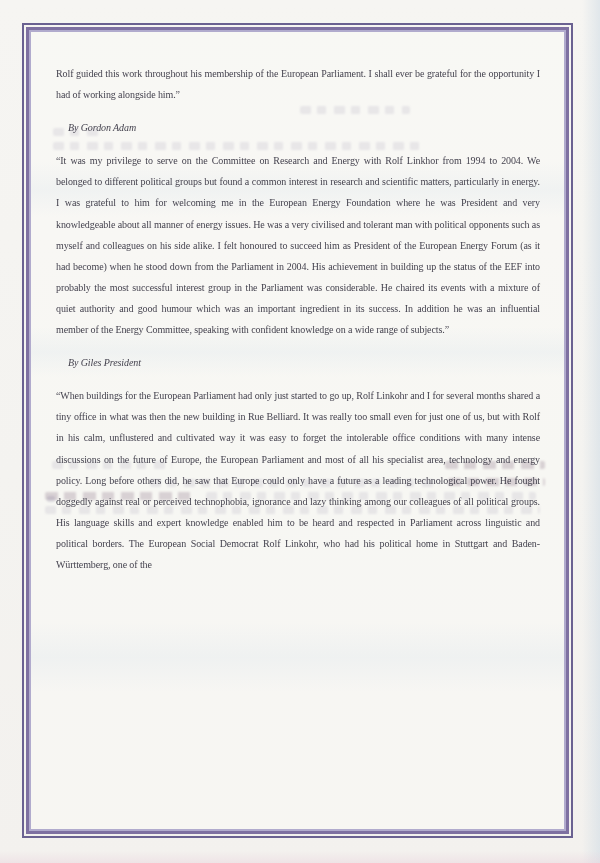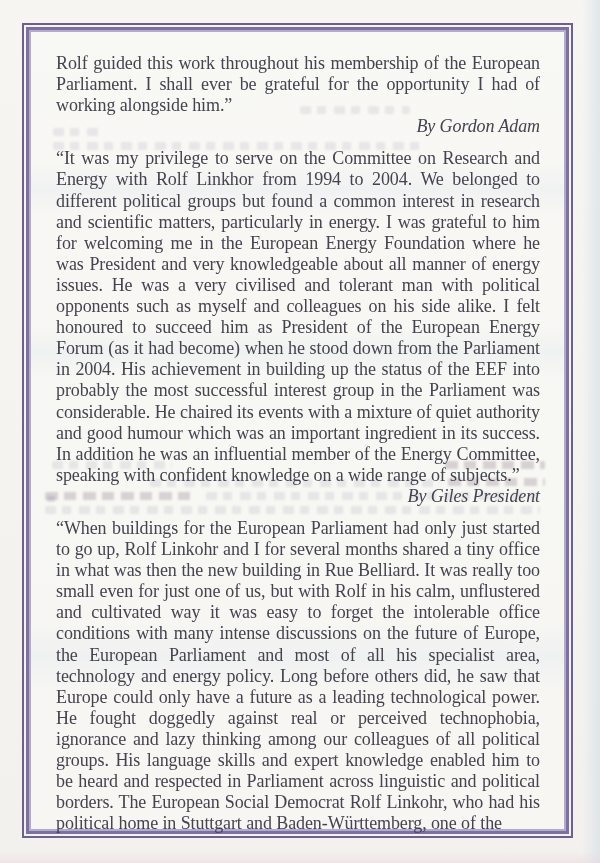--- a/index.html
+++ b/index.html
@@ -23,30 +23,30 @@
     height: 100%; box-sizing: border-box;
     border: 3px solid var(--border-mid, #7e70a1);
   }
   .frame-inner {
     height: 100%; box-sizing: border-box;
     border: 2px solid var(--border-inner, #b1abcd);
     background: rgba(250, 249, 246, 0.55);
   }
   .content {
     position: relative; height: 100%; box-sizing: border-box;
-    padding: 21px 24px 0 25px;
+    padding: 31px 24px 0 25px;
     color: var(--text, #45434f);
-    font-size: 18px; line-height: 21.1px;
+    font-size: 10px; line-height: 21.1px;
     letter-spacing: -0.1px;
   }
 
   .text-layer { position: relative; z-index: 2; }
   .para-block { margin: 0 0 11px 0; }
   .para { margin: 0; text-align: justify; }
-  .attribution { margin: 0; font-style: italic; text-align: right; }
+  .attribution { margin: 12px; font-style: italic; text-align: left; }
   .attribution:empty { display: none; }
 
   
   .ghost-layer { position: absolute; inset: 0; z-index: 1; }
   .ghost {
     position: absolute; height: 8px; border-radius: 2px;
     background-image: repeating-linear-gradient(90deg,
       rgba(112, 102, 142, 0.9) 0 11px, transparent 11px 17px,
       rgba(112, 102, 142, 0.9) 17px 26px, transparent 26px 34px);
     filter: blur(1.3px); opacity: 0.13;

